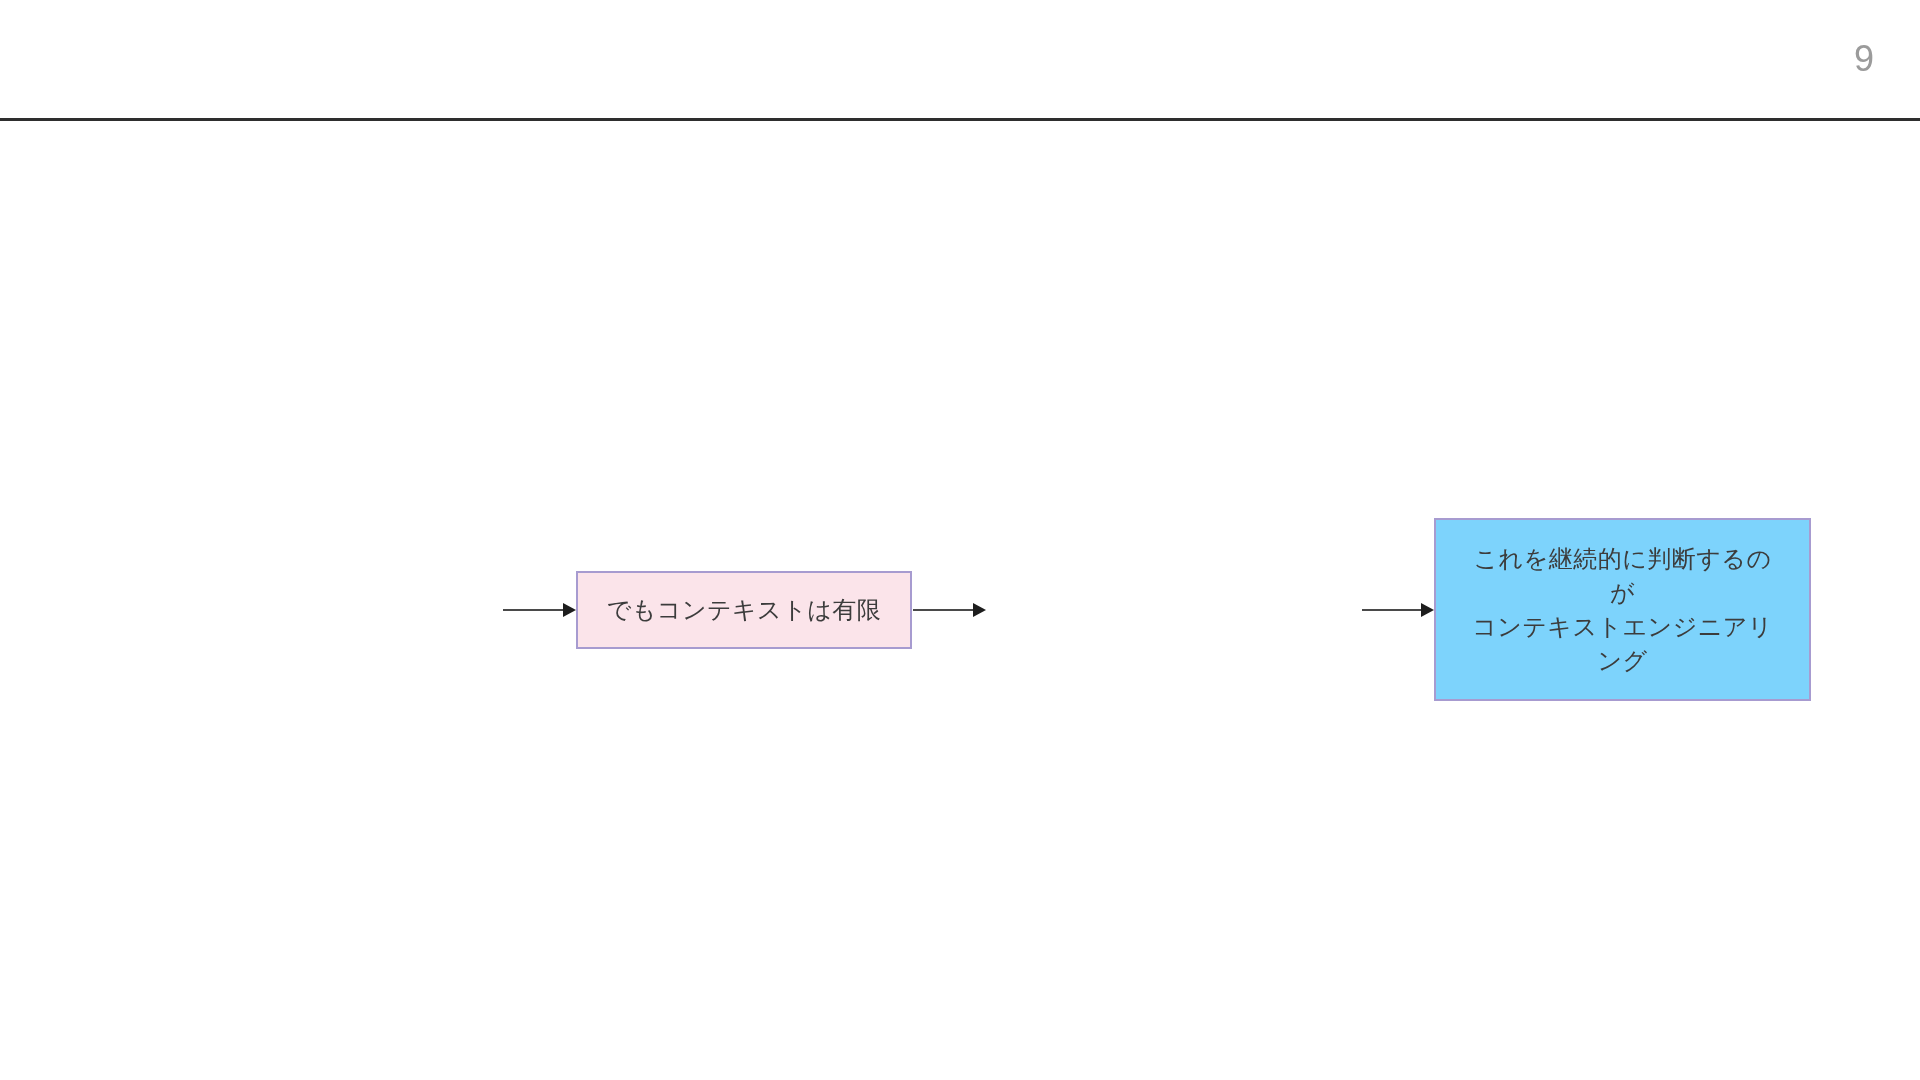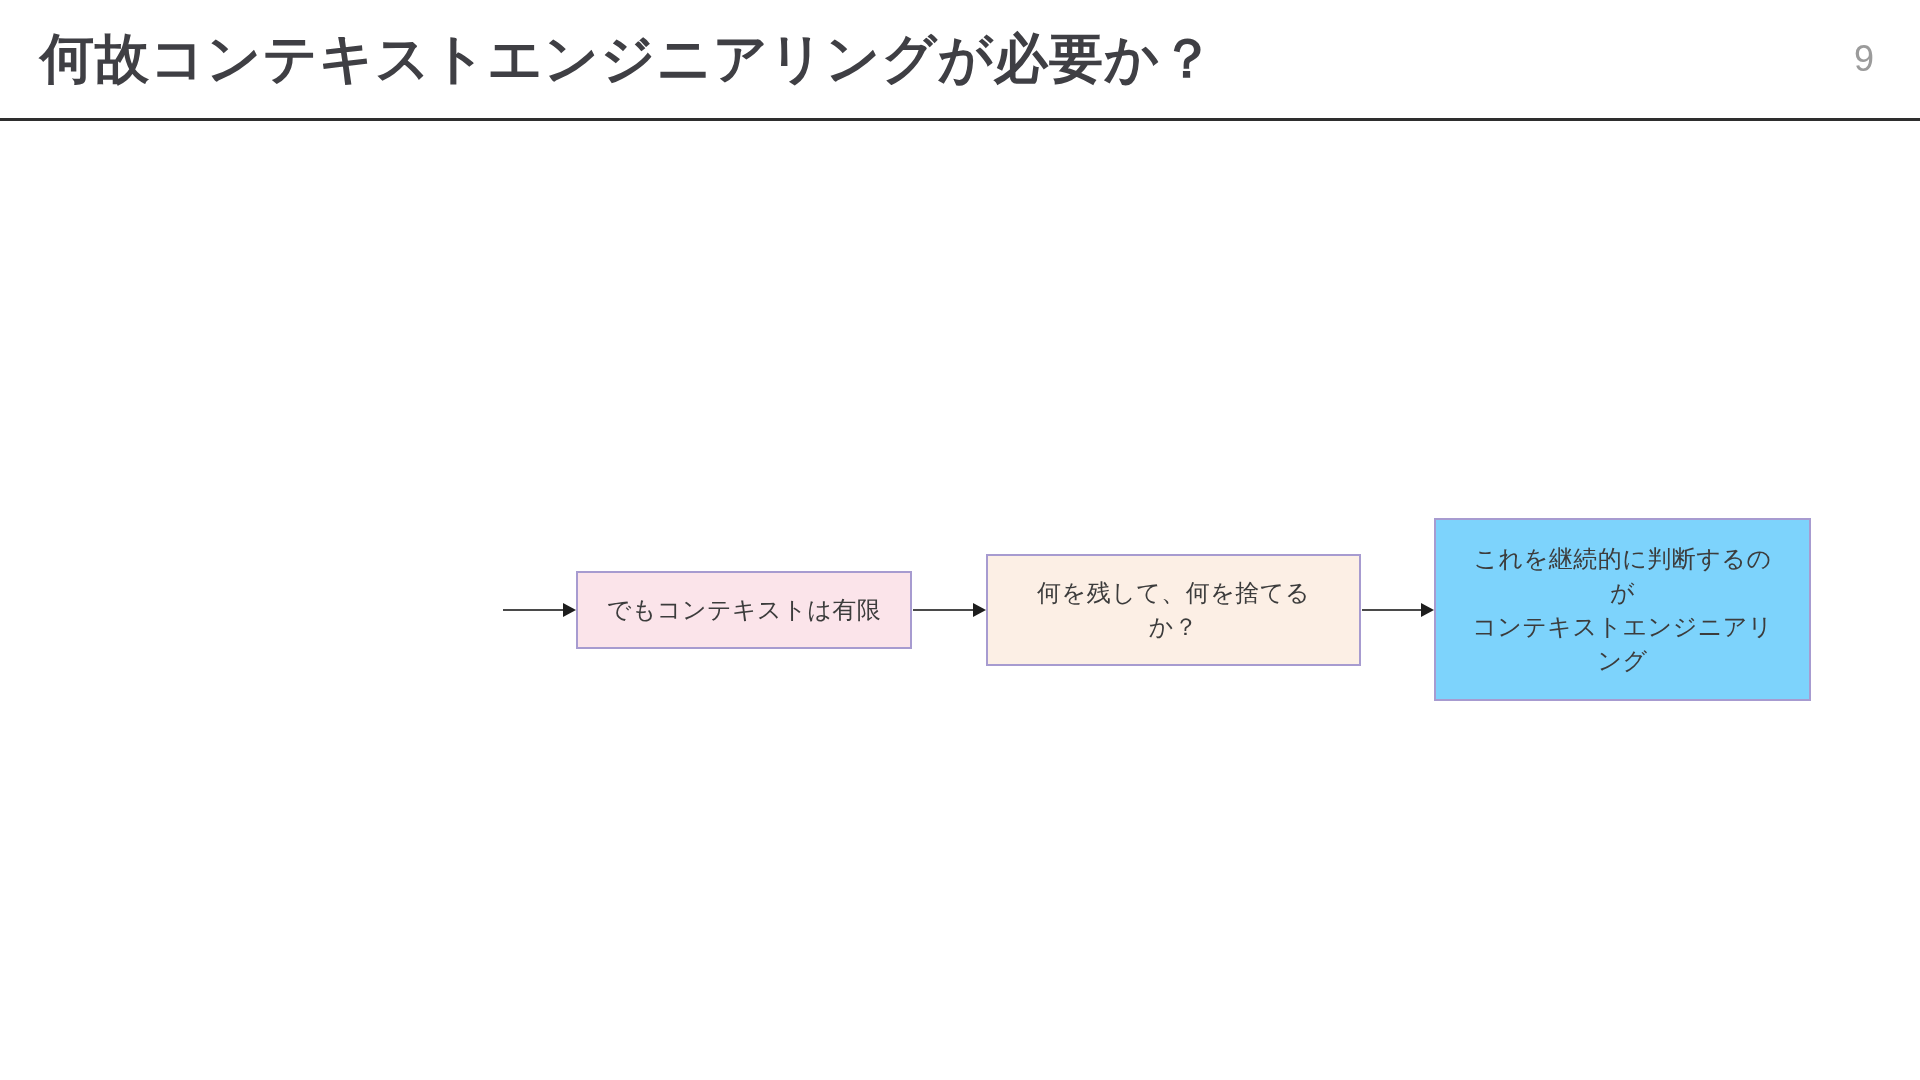--- a/index.html
+++ b/index.html
@@ -97,21 +97,20 @@
   .arrow-1 { left: 503px;  width: 73px; }
   .arrow-2 { left: 913px;  width: 73px; }
   .arrow-3 { left: 1362px; width: 72px; }
 </style>
 </head>
 <body>
 
 <div class="slide">
 
   <div class="header">
-    <h1 class="title" style="color: rgb(63, 63, 68);">何故コンテキストエンジニアリングが必要か？</h1>
     <span class="page-number" style="color: rgb(155, 155, 155);">9</span>
   </div>
   <div class="header-divider" style="background-color: rgb(46, 46, 46);"></div>
 
   <div class="canvas">
 
 
     <div class="arrow arrow-1">
       <span class="shaft" style="background-color: rgb(74, 74, 74);"></span>
       <span class="head" style="border-left-color: rgb(29, 29, 29);"></span>
@@ -119,24 +118,20 @@
 
     <div class="node node-2" style="background-color: rgb(251, 228, 234); border-color: rgb(167, 155, 208); color: rgb(60, 60, 60);">
       <span class="label">でもコンテキストは有限</span>
     </div>
 
     <div class="arrow arrow-2">
       <span class="shaft" style="background-color: rgb(74, 74, 74);"></span>
       <span class="head" style="border-left-color: rgb(29, 29, 29);"></span>
     </div>
 
-    <div class="node node-3" style="background-color: rgb(252, 239, 229); border-color: rgb(167, 155, 208); color: rgb(60, 60, 60);">
-      <span class="label">何を残して、何を捨てる
-か？</span>
-    </div>
 
     <div class="arrow arrow-3">
       <span class="shaft" style="background-color: rgb(74, 74, 74);"></span>
       <span class="head" style="border-left-color: rgb(29, 29, 29);"></span>
     </div>
 
     <div class="node node-4" style="background-color: #7dd3fc; border-color: rgb(167, 155, 208); color: rgb(60, 60, 60);">
       <span class="label">これを継続的に判断するの
 が
 コンテキストエンジニアリ

